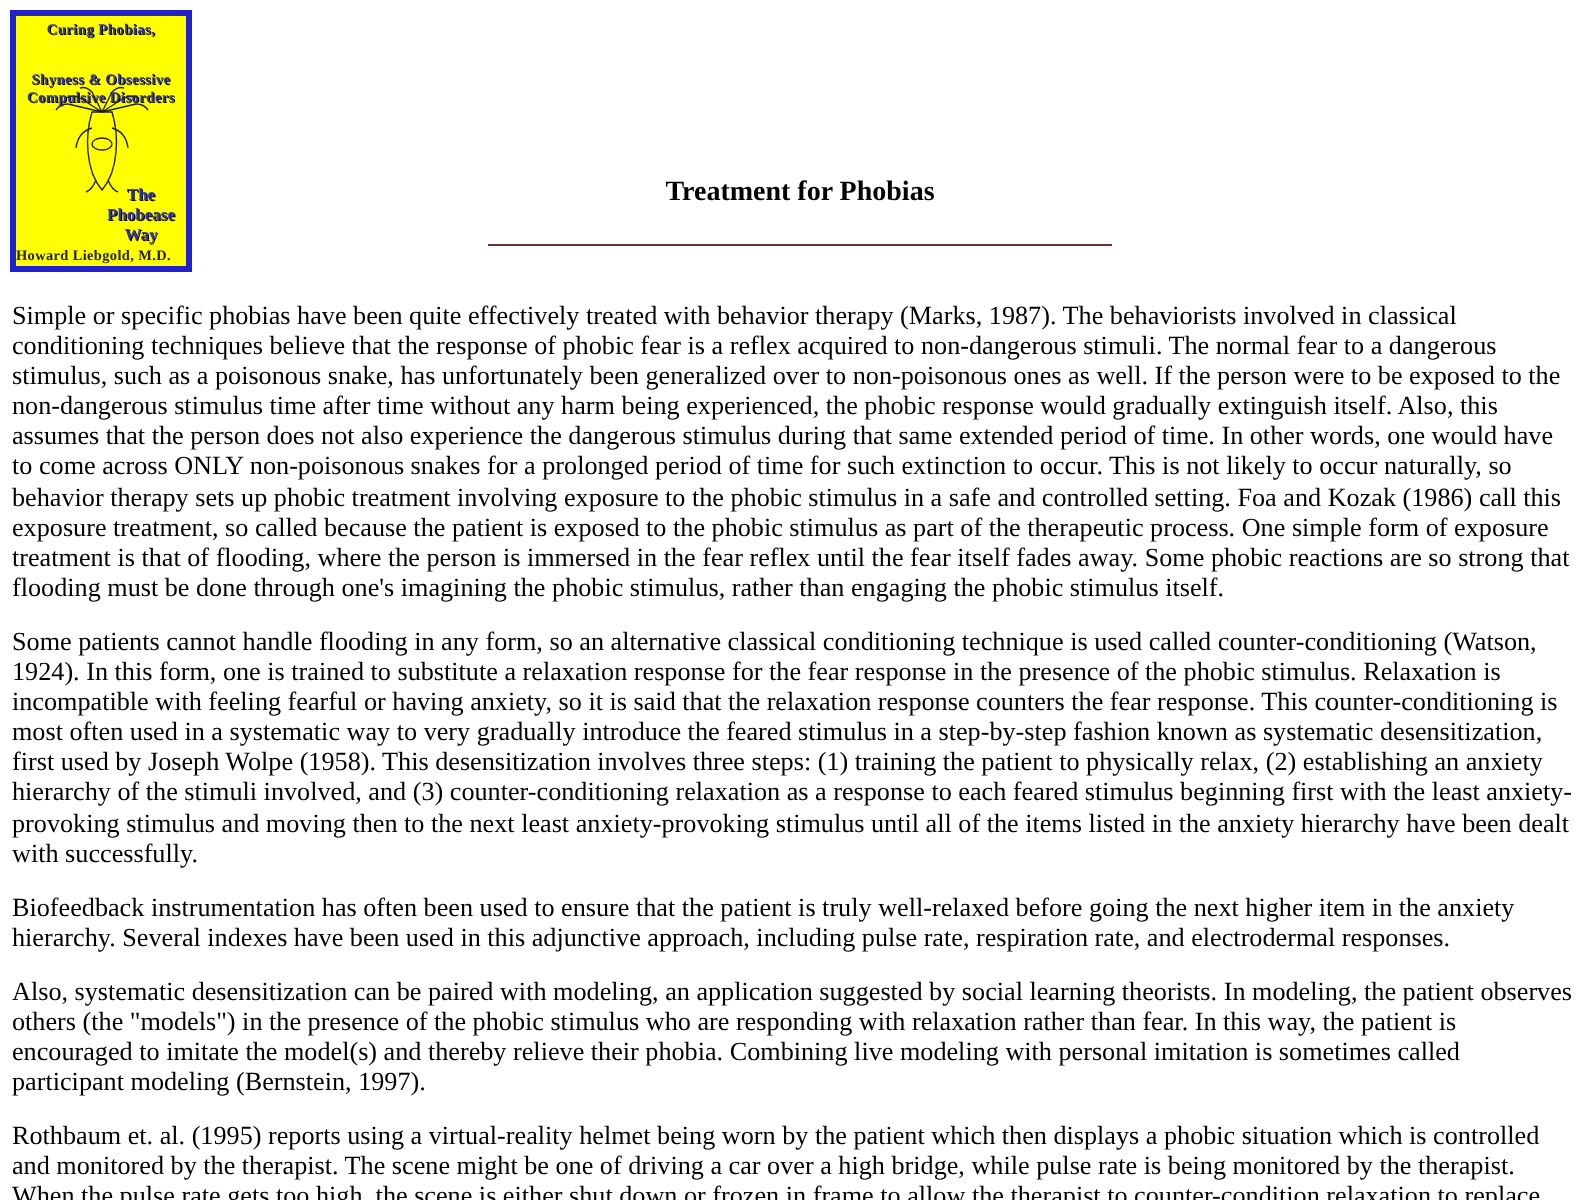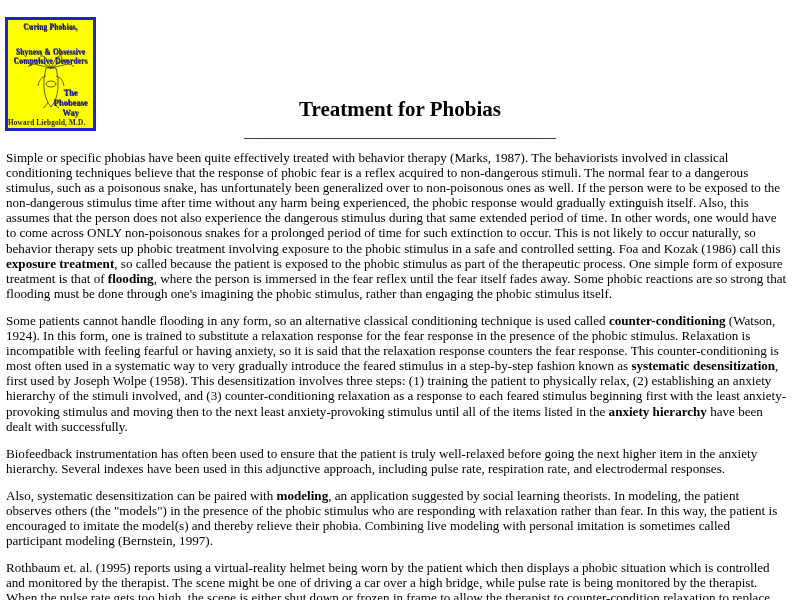--- a/index.html
+++ b/index.html
@@ -20,23 +20,23 @@
     position: relative;
     width: 794px;
     height: 600px;
     box-sizing: border-box;
   }
 
   
   .cover-wrap {
     position: absolute;
     left: 5px;
-    top: 17px;
+    top: 5px;
     width: 91px;
-    height: 114px;
+    height: 131px;
     border: 3px solid #2222cc;
     box-sizing: border-box;
     background: #ffff00;
     overflow: hidden;
   }
   .cover-inner {
     position: relative;
     width: 100%;
     height: 100%;
     background: #ffff00;
@@ -91,25 +91,25 @@
   }
 
   
   .heading-block {
     position: absolute;
     left: 110px;
     top: 80px;
     width: 580px;
   }
   .doc-title {
-    margin: 16px;
+    margin: 4px;
     text-align: center;
     font-family: "Liberation Serif", "DejaVu Serif", serif;
     font-weight: bold;
-    font-size: 21px;
+    font-size: 14px;
     line-height: 26px;
     color: #000000;
   }
   .title-rule {
     margin: 12px auto 0 auto;
     width: 312px;
     height: 1px;
     background: #663333;
     border: 0;
   }
@@ -123,21 +123,21 @@
   }
   .body-text p {
     margin: 0 0 12px 0;
     font-family: "Liberation Serif", "DejaVu Serif", serif;
     font-size: 13.1px;
     line-height: 15.1px;
     text-align: left;
     color: #000000;
   }
   .body-text p:last-child { margin-bottom: 0; }
-  .body-text b { font-weight: bold; }
+  .body-text b { font-weight: normal; }
 </style>
 </head>
 <body>
 
 <div class="page">
 
   <div class="cover-wrap">
     <div class="cover-inner">
       <div class="cover-title">
           <span style="display: block;">Curing Phobias,</span>

